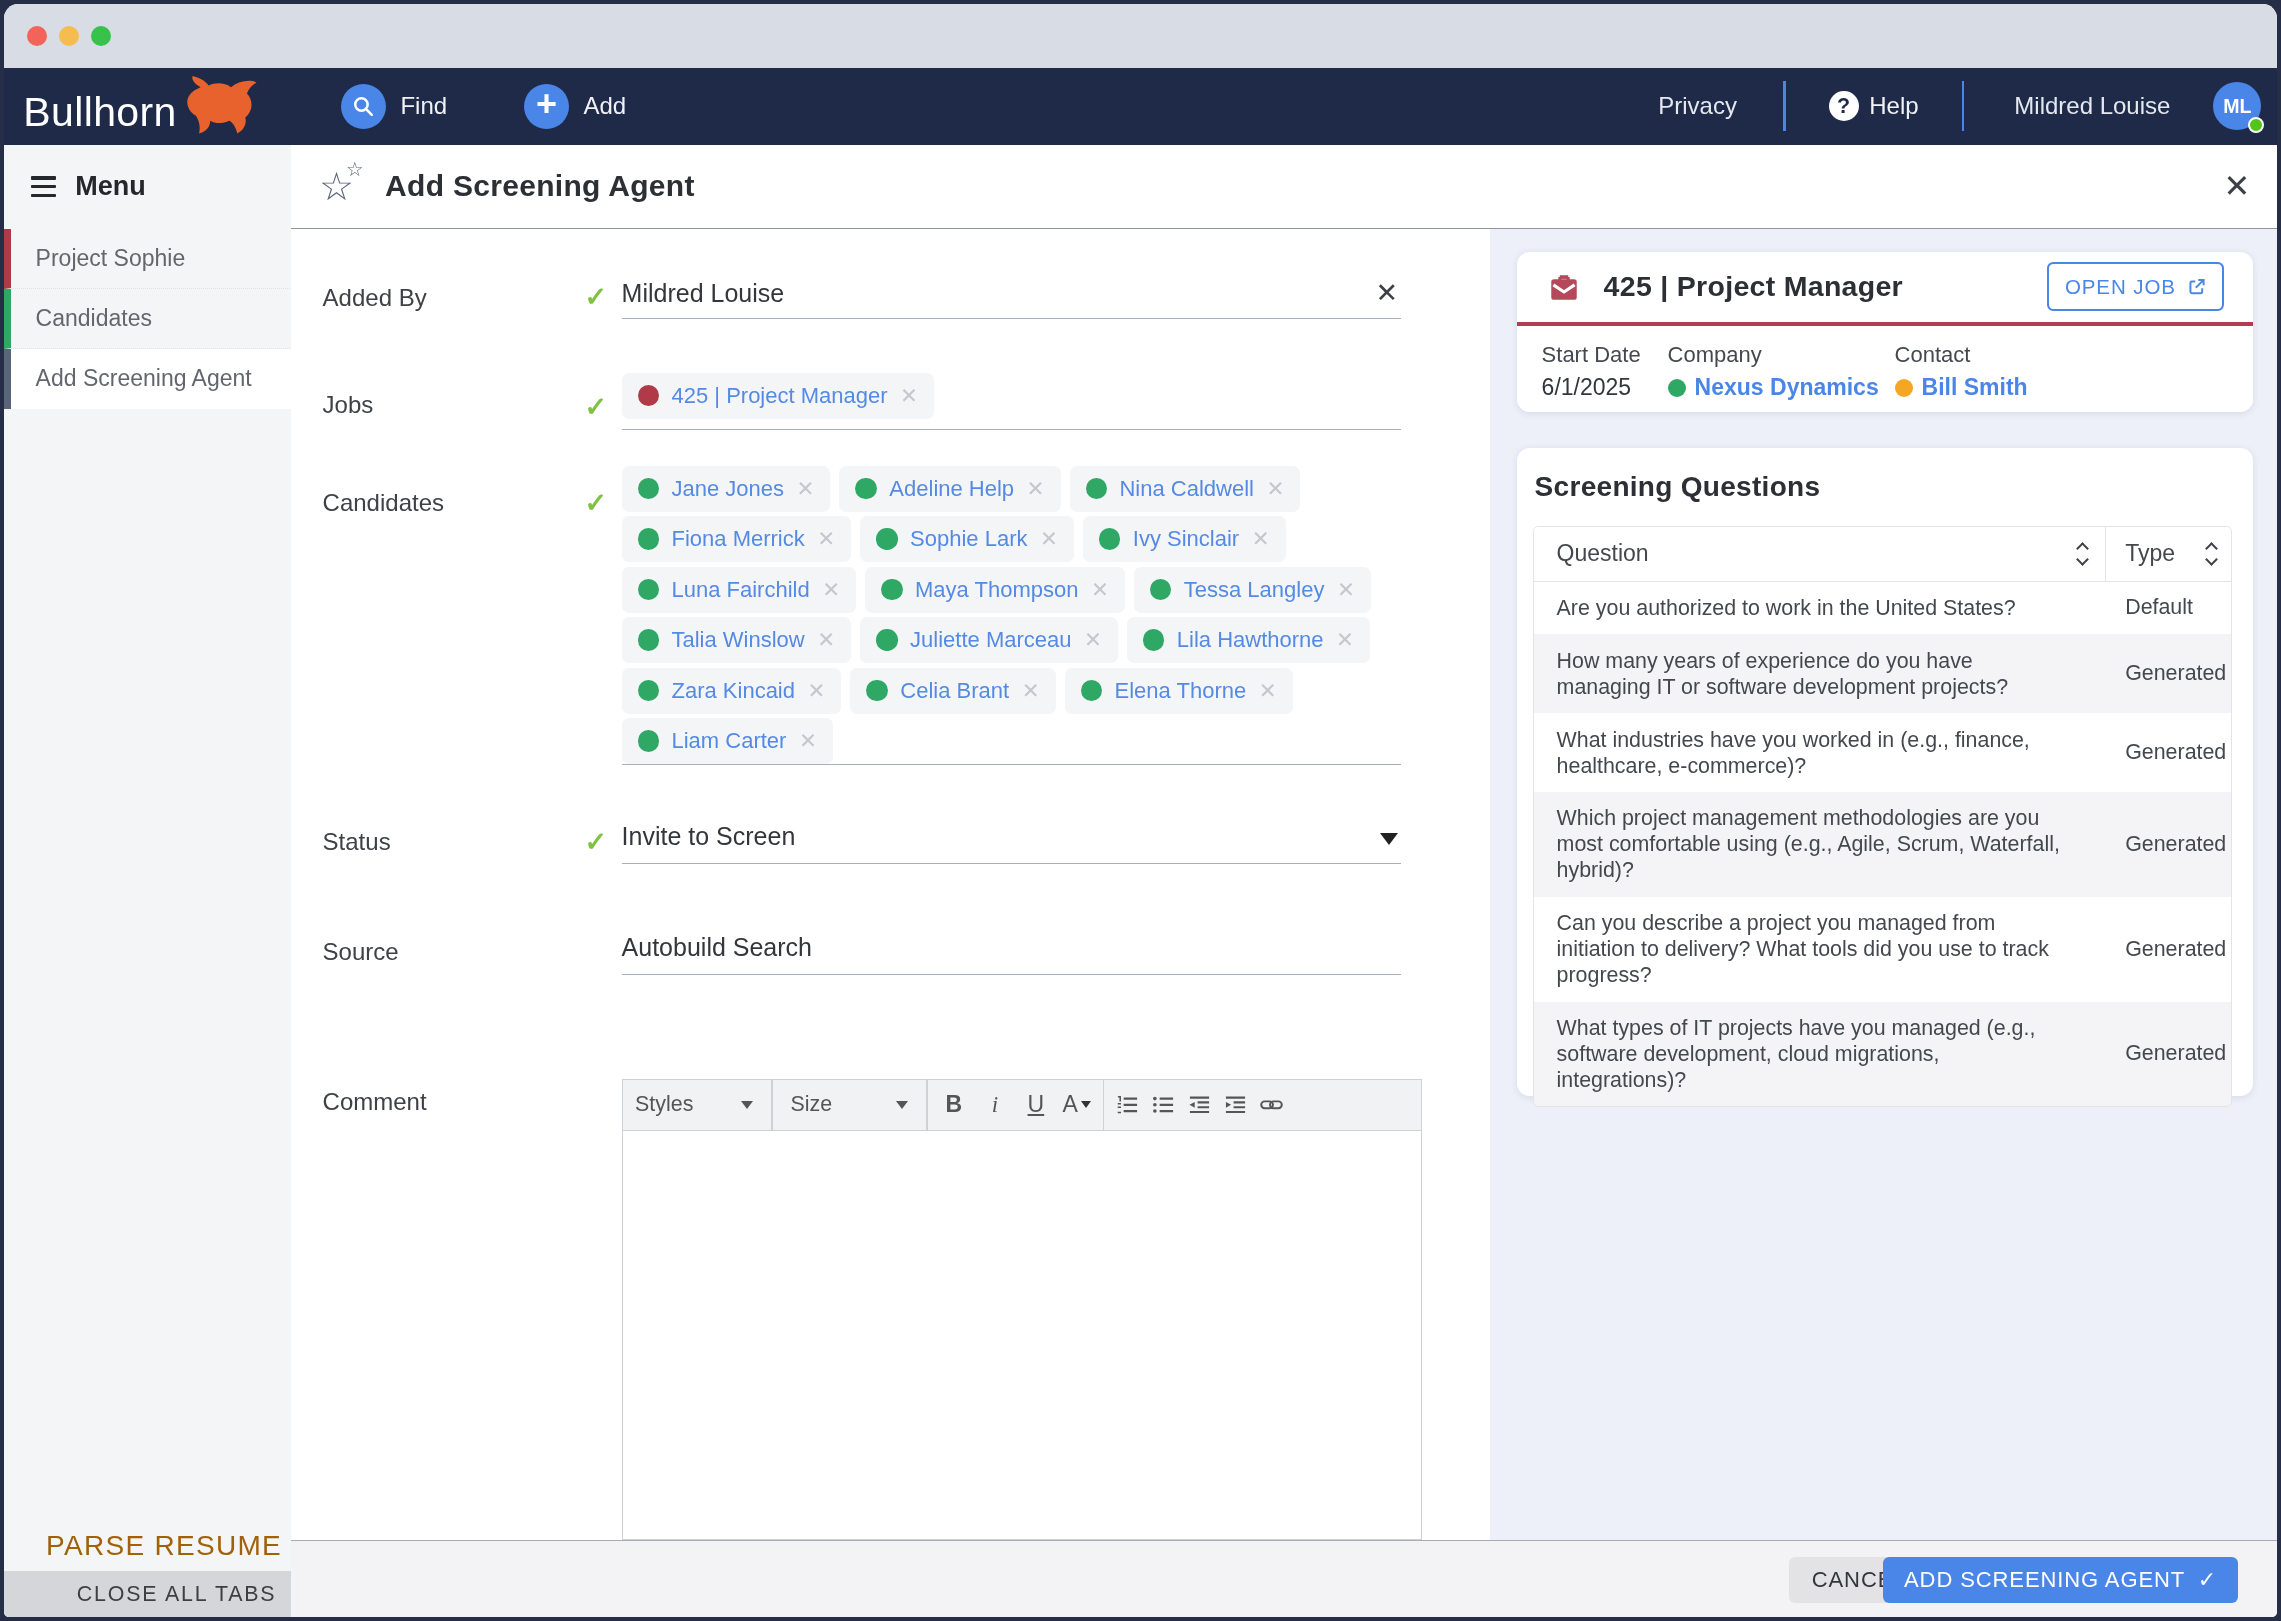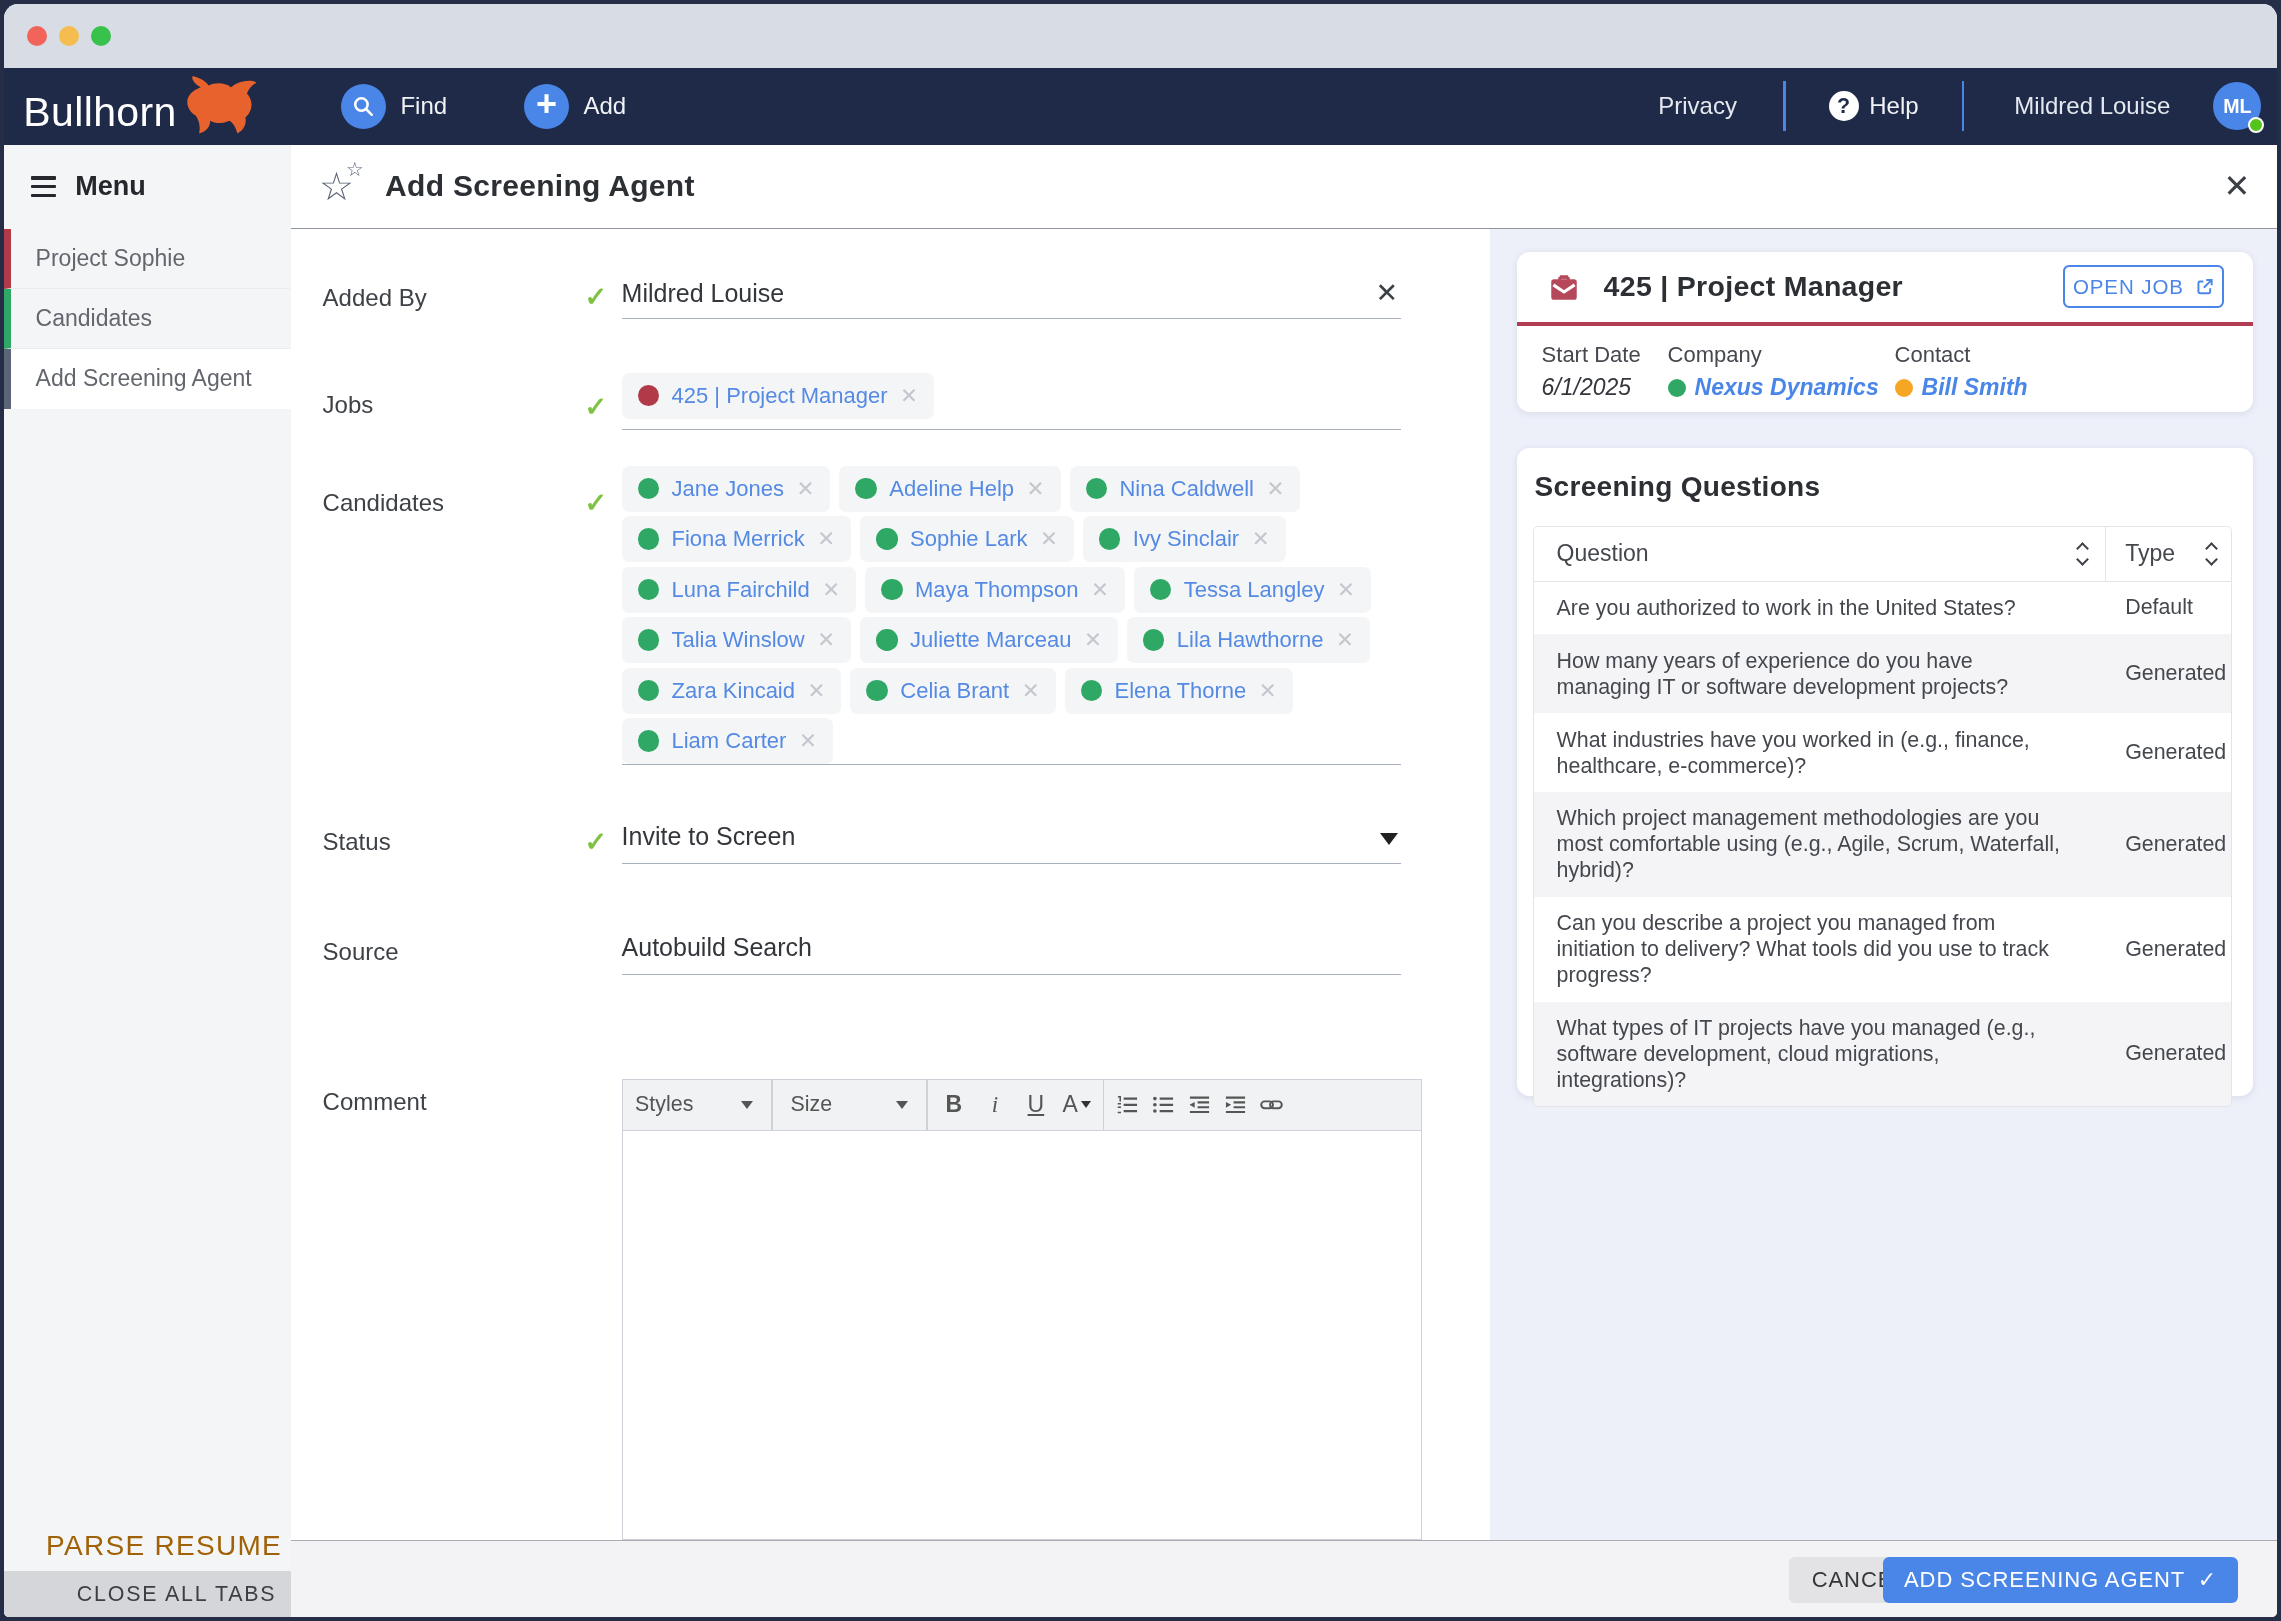--- a/index.html
+++ b/index.html
@@ -102,26 +102,26 @@
   .tb-color .mini-caret { width:0; height:0; border-left:5.3px solid transparent; border-right:5.3px solid transparent;
     border-top:7.1px solid #333; }
   .tb-ic { width:36px; height:30px; display:flex; align-items:center; justify-content:center; }
 
   
   .card { position:absolute; left:27px; width:736px; background:#fff; border-radius:12.5px;
     box-shadow:0 1.8px 7.1px rgba(40,50,80,.10); }
   .job-card { top:23px; height:160px; }
   .job-head { display:flex; align-items:center; height:70px; padding:0 28.5px 0 30px; }
   .job-title { font-size:28.5px; font-weight:bold; color:#2c2f34; margin-left:23px; letter-spacing:0.3px; }
-  .open-job { margin-left:auto; display:flex; align-items:center; gap:10.7px; height:43px; padding:0 8px;
+  .open-job { margin-left:auto; display:flex; align-items:center; gap:10.7px; height:49px; padding:0 16px;
     border:2.7px solid #4a86e8; border-radius:6.2px; color:#4a86e8; font-size:20.5px; letter-spacing:0.9px; }
   .job-divider { height:4.5px; background:#b13d53; }
   .job-cols { position:relative; height:86px; }
   .jc-label { position:absolute; top:16px; font-size:22px; color:#45494f; }
-  .jc-value { position:absolute; top:48px; font-size:23px; color:#33363b; display:flex; align-items:center; gap:9px;font-style:italic; }
+  .jc-value { position:absolute; top:48px; font-size:23px; color:#33363b; display:flex; align-items:center; gap:9px; }
   .jc-dot { width:18px; height:18px; border-radius:50%; }
   .jc-link { color:#4a86e8; font-weight:bold; }
 
   .sq-card { top:219px; height:648px; }
   .sq-title { font-size:28px; font-weight:bold; color:#2c2f34; padding:23px 0 0 18px; letter-spacing:0.3px; }
   .sq-table { position:absolute; left:16px; top:78px; width:699px; border:1.8px solid #e3e4e8; border-radius:5.3px;
     overflow:hidden; }
   .t-head { display:flex; height:55px; background:#fff; border-bottom:1.8px solid #e3e4e8; }
   .th-q { flex:0 0 572px; display:flex; align-items:center; padding:0 18px 0 23px;
     border-right:1.8px solid #e3e4e8; font-size:23px; color:#44484e; }

